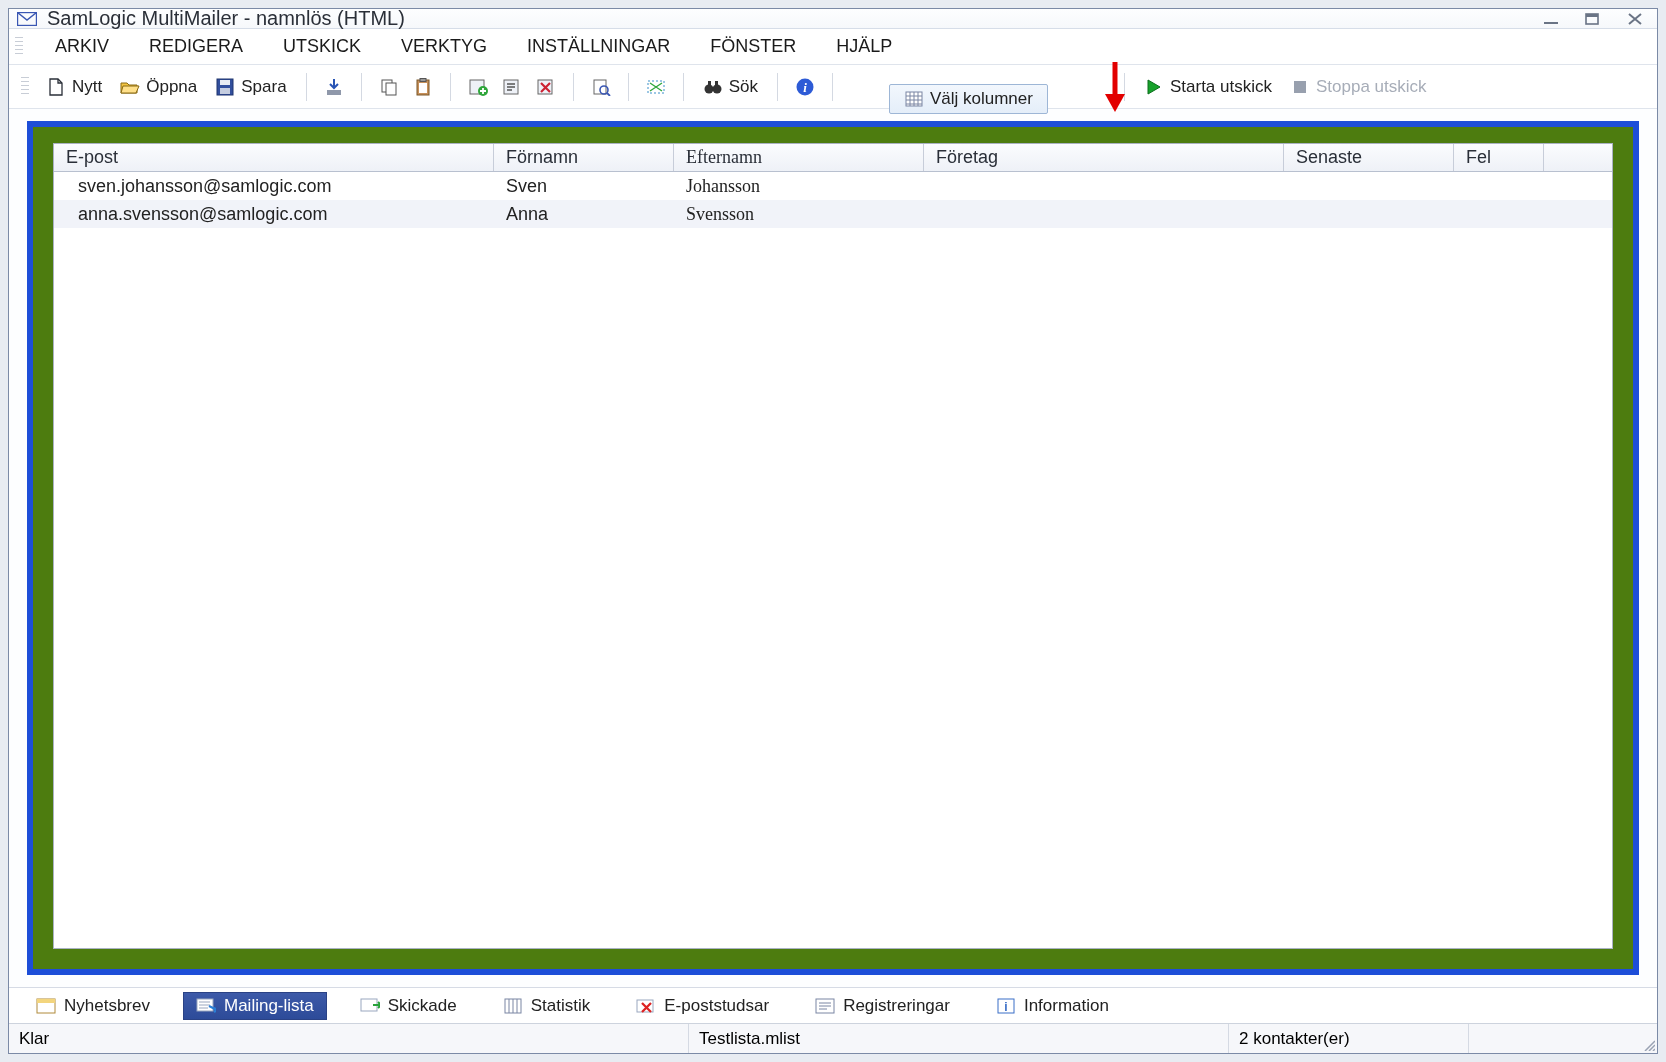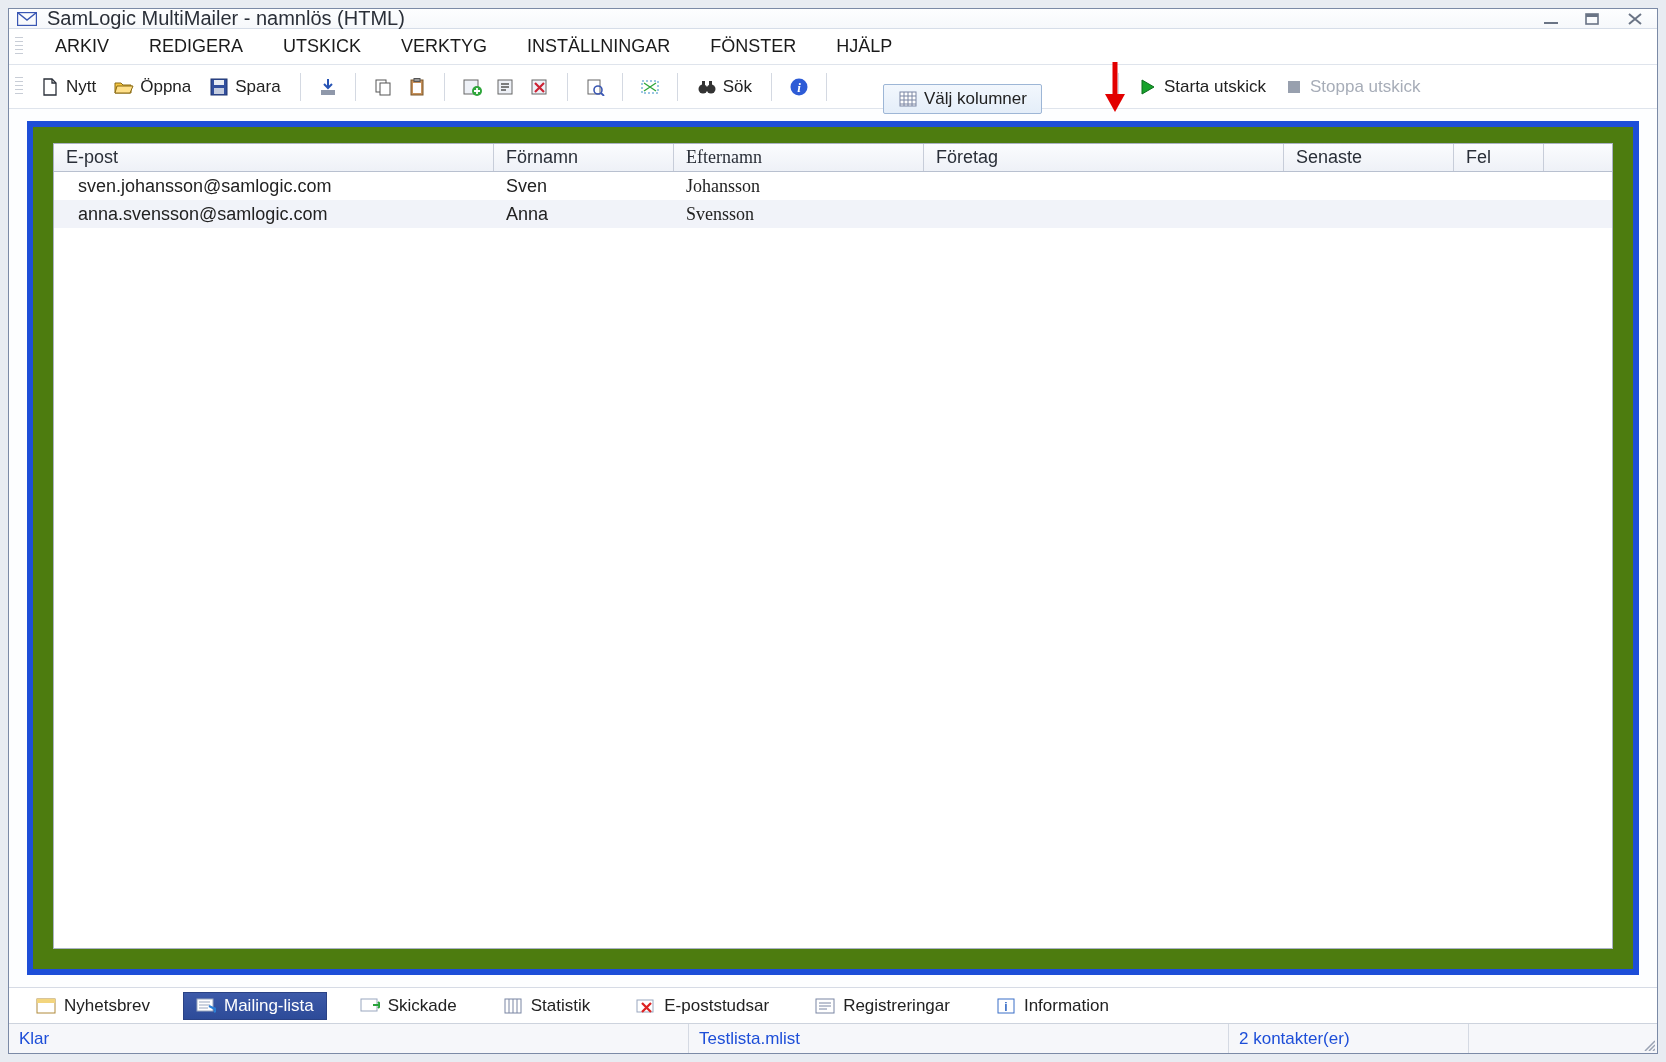--- a/index.html
+++ b/index.html
@@ -54,21 +54,21 @@
     color:#1a1a1a;
     cursor:pointer;
   }
   
   .toolbar {
     height: 44px;
     background: #fff;
     border-bottom: 1px solid #dfe4ec;
     display: flex;
     align-items: center;
-    padding: 0 6px;
+    padding: 0 12px;
     gap: 4px;
   }
   .tbsep { width:1px; height:28px; background:#d4d9e2; margin:0 8px;}
   .tbbtn {
     height: 30px;
     padding: 0 6px;
     display:flex; align-items:center; gap:6px;
     font-size:17px;
     cursor:pointer;
     border:1px solid transparent;
@@ -159,21 +159,21 @@
     color:#fff;
     border:1px solid #2a4285;
   }
   
   .statusbar {
     height: 30px;
     border-top:1px solid #cdd3dd;
     background:#f6f7fa;
     display:flex;
     font-size:17px;
-    color:#1d4ed8;
+    color:#000000;
   }
   .sb-cell { border-right:1px solid #d5dae3; padding:3px 10px; display:flex; align-items:center;}
   .sb-grip { margin-left:auto; width:20px; display:flex;align-items:flex-end;justify-content:flex-end; padding:2px;}
   svg { display:block; }
 </style>
 </head>
 <body>
 
 <div class="window">
 

